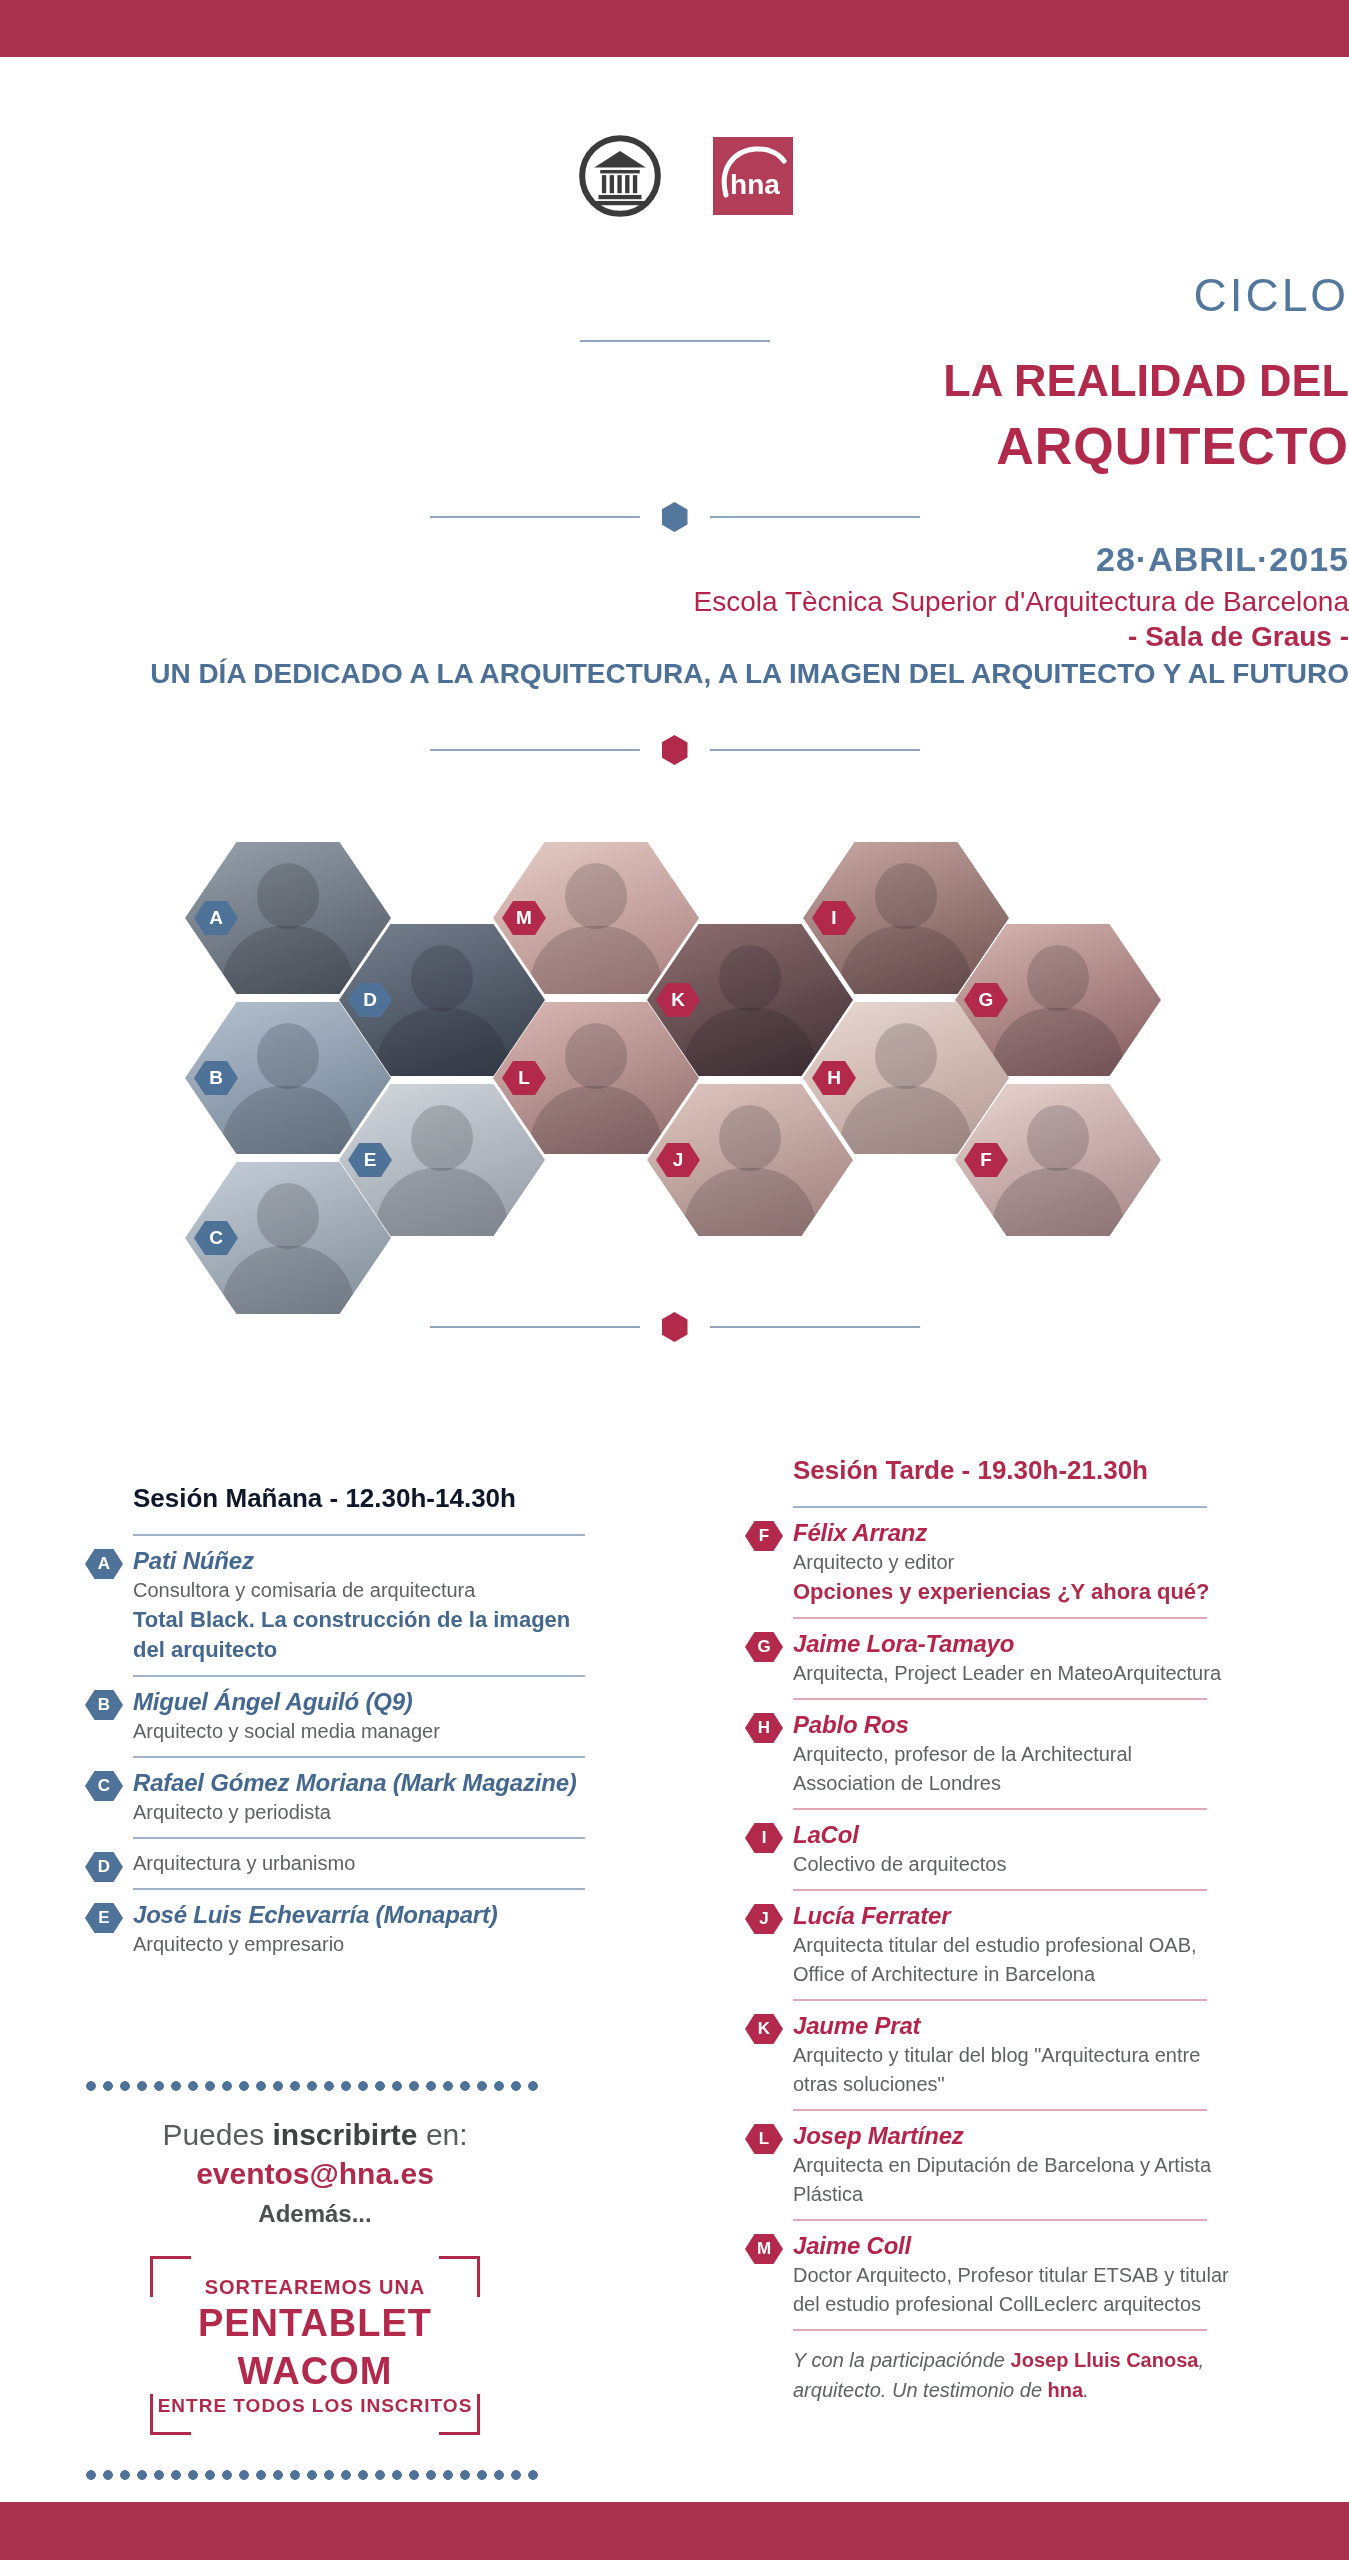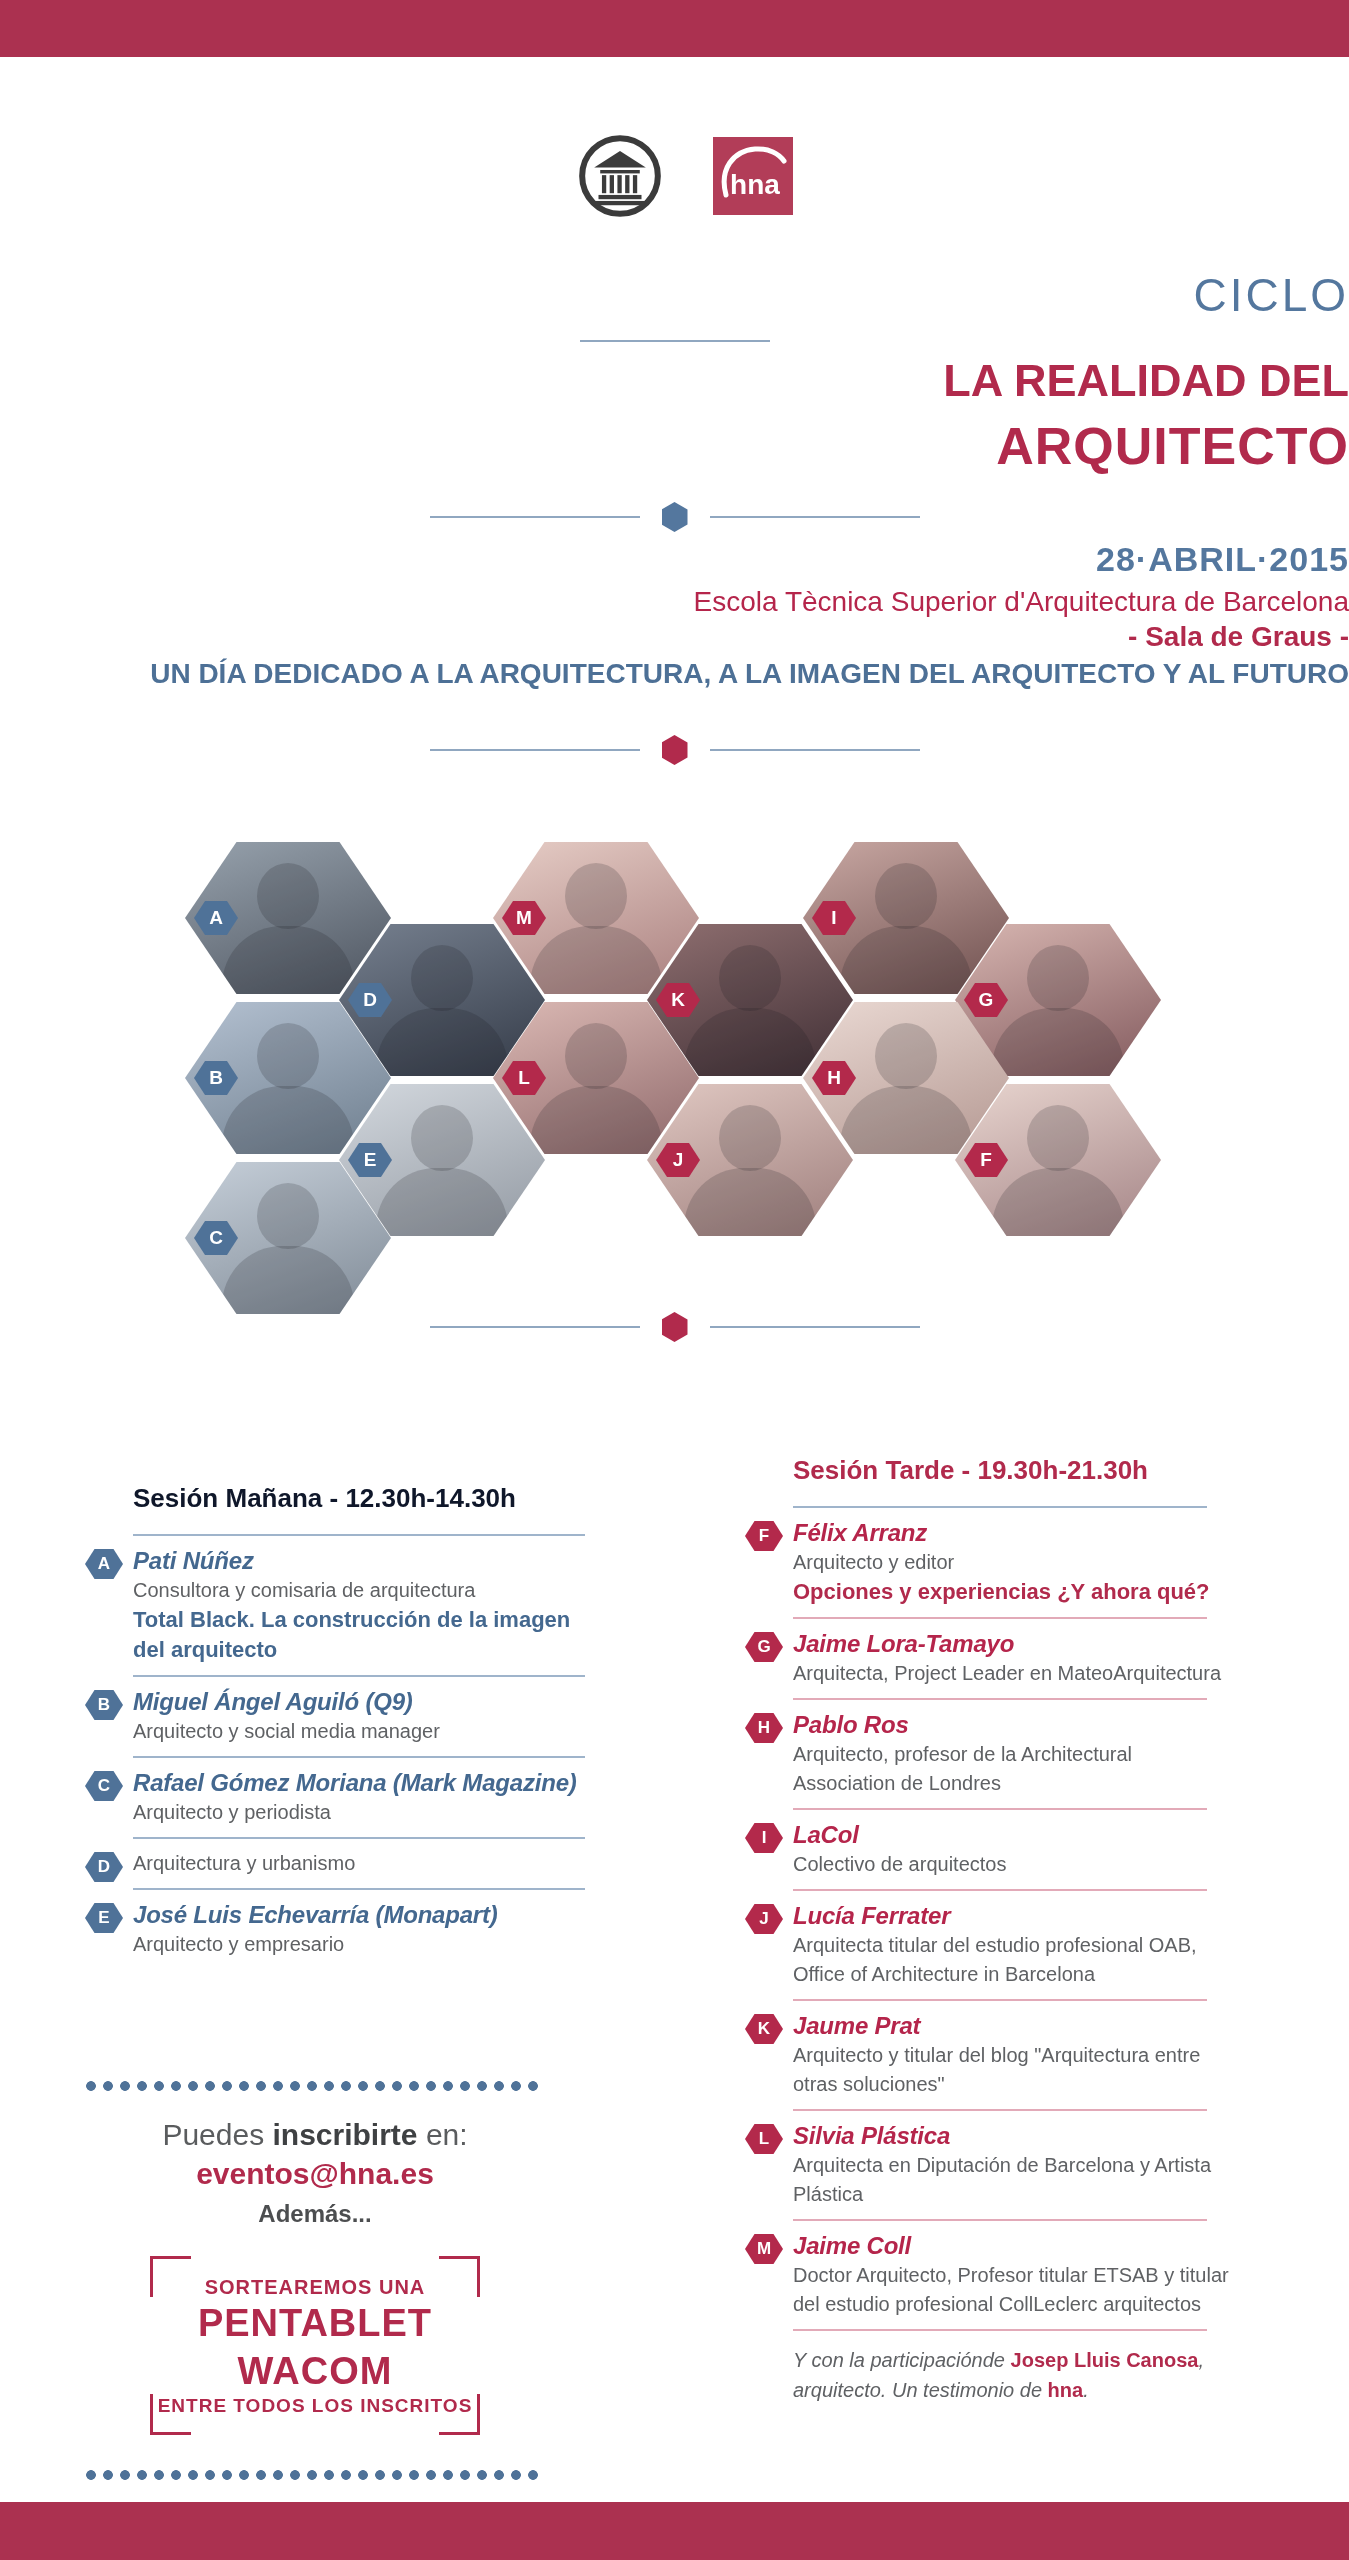--- a/index.html
+++ b/index.html
@@ -398,21 +398,21 @@
         </span>
       <div class="sname red">Jaume Prat</div>
       <div class="sdesc">Arquitecto y titular del blog "Arquitectura entre otras soluciones"</div>
     </div>
     <div class="rule pink"></div>
 
     <div class="sitem">
       <span class="lbadge bdg-red">
           <span>L</span>
         </span>
-      <div class="sname red">Silvia Plástica</div>
+      <div class="sname red">Josep Martínez</div>
       <div class="sdesc">Arquitecta en Diputación de Barcelona y Artista Plástica</div>
     </div>
     <div class="rule pink"></div>
 
     <div class="sitem">
       <span class="lbadge bdg-red">
           <span>M</span>
         </span>
       <div class="sname red">Jaime Coll</div>
       <div class="sdesc">Doctor Arquitecto, Profesor titular ETSAB y titular del estudio profesional CollLeclerc arquitectos</div>

